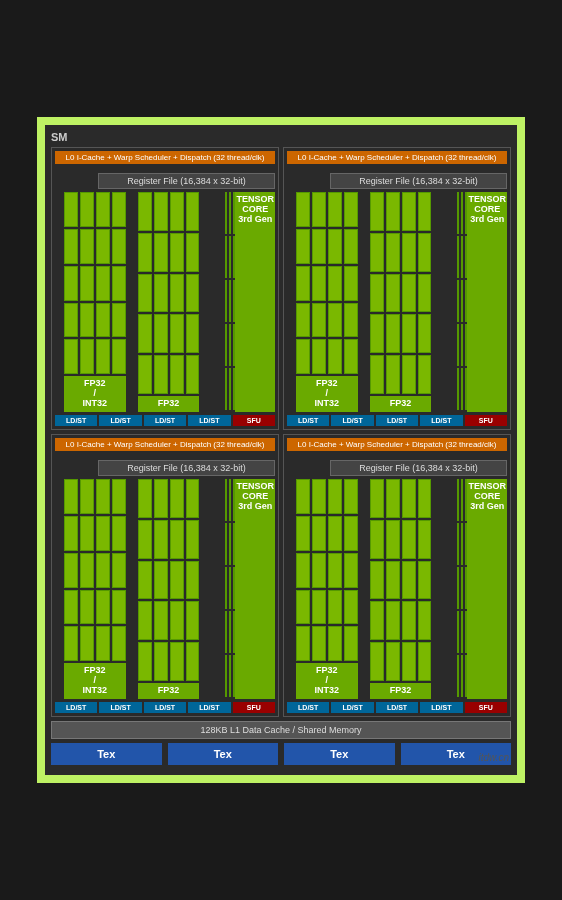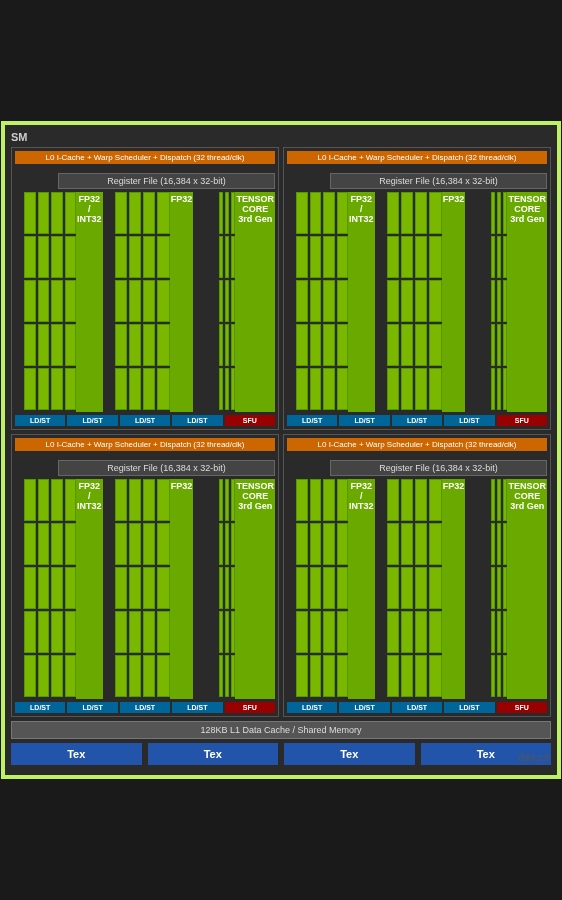--- a/index.html
+++ b/index.html
@@ -5,23 +5,23 @@
     * { box-sizing: border-box; margin: 0; padding: 0; }
     body {
       background: #1a1a1a;
       display: flex;
       justify-content: center;
       align-items: center;
       min-height: 100vh;
       font-family: Arial, sans-serif;
     }
     .sm-container {
-      width: 560px;
+      width: 488px;
       background: #2a2a2a;
-      border: 4px solid #bef264;
+      border: 8px solid #bef264;
       padding: 6px;
       position: relative;
     }
     .sm-label {
       color: #ccc;
       font-size: 11px;
       font-weight: bold;
       margin-bottom: 4px;
     }
     .four-quadrants {
@@ -131,21 +131,21 @@
     }
     .quadrant-inner {
       display: grid;
       grid-template-columns: 1fr 1fr 0.9fr;
       gap: 3px;
       height: 220px;
       margin-bottom: 3px;
     }
     .col-with-label {
       display: flex;
-      flex-direction: row;
+      flex-direction: column;
       padding-left: 9px;
     }
     .col-grid {
       display: grid;
       grid-template-columns: repeat(4, 1fr);
       grid-template-rows: repeat(5, 1fr);
       gap: 2px;
       flex: 1;
       margin-bottom: 2px;
     }

